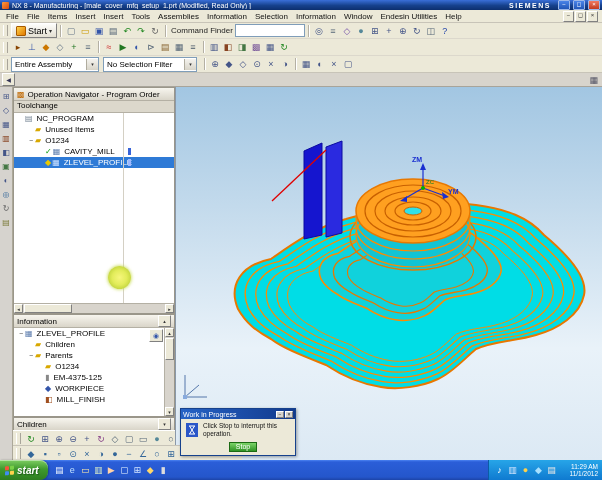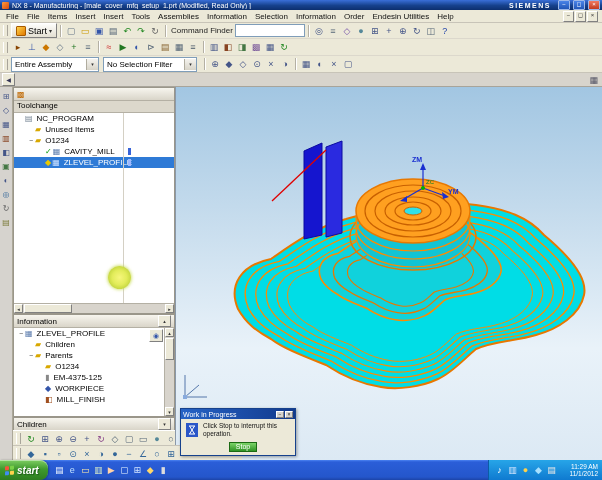--- a/index.html
+++ b/index.html
@@ -154,21 +154,21 @@
         <span class="menuitem">File</span>
         <span class="menuitem">File</span>
         <span class="menuitem">Items</span>
         <span class="menuitem">Insert</span>
         <span class="menuitem">Insert</span>
         <span class="menuitem">Tools</span>
         <span class="menuitem">Assemblies</span>
         <span class="menuitem">Information</span>
         <span class="menuitem">Selection</span>
         <span class="menuitem">Information</span>
-        <span class="menuitem">Order</span>
+        <span class="menuitem">Window</span>
         <span class="menuitem">Endesin Utilities</span>
         <span class="menuitem">Help</span>
       </span>
     <span class="doc-controls">
       <span class="docbtn">−</span>
       <span class="docbtn">◻</span>
       <span class="docbtn">×</span>
     </span>
   </div>
 
@@ -336,20 +336,21 @@
       <g transform="translate(6,285)">
         <path d="M3 25 L25 25 M3 25 L3 3 M3 25 L17 13" stroke="#5577aa" stroke-width="1" fill="none"></path>
         <rect x="1" y="23" width="4" height="4" fill="#88aadd"></rect>
       </g>
     </svg>
   </div>
 
   <div id="navpanel" class="panel">
     <div class="phdr">
       <span class="phdr-ico">▩</span>
+      <span class="phdr-text">Operation Navigator - Program Order</span>
     </div>
     <div class="colhdr">
       <span class="colcell">Toolchange</span>
     </div>
     <div class="tree">
       <div class="colline"></div>
     <div class="trow" style="padding-left: 3px;">
           <span class="texp"></span>
           <span class="ticon" style="color: rgb(102, 119, 136);">▤</span>
           <span class="tlabel">NC_PROGRAM</span>

